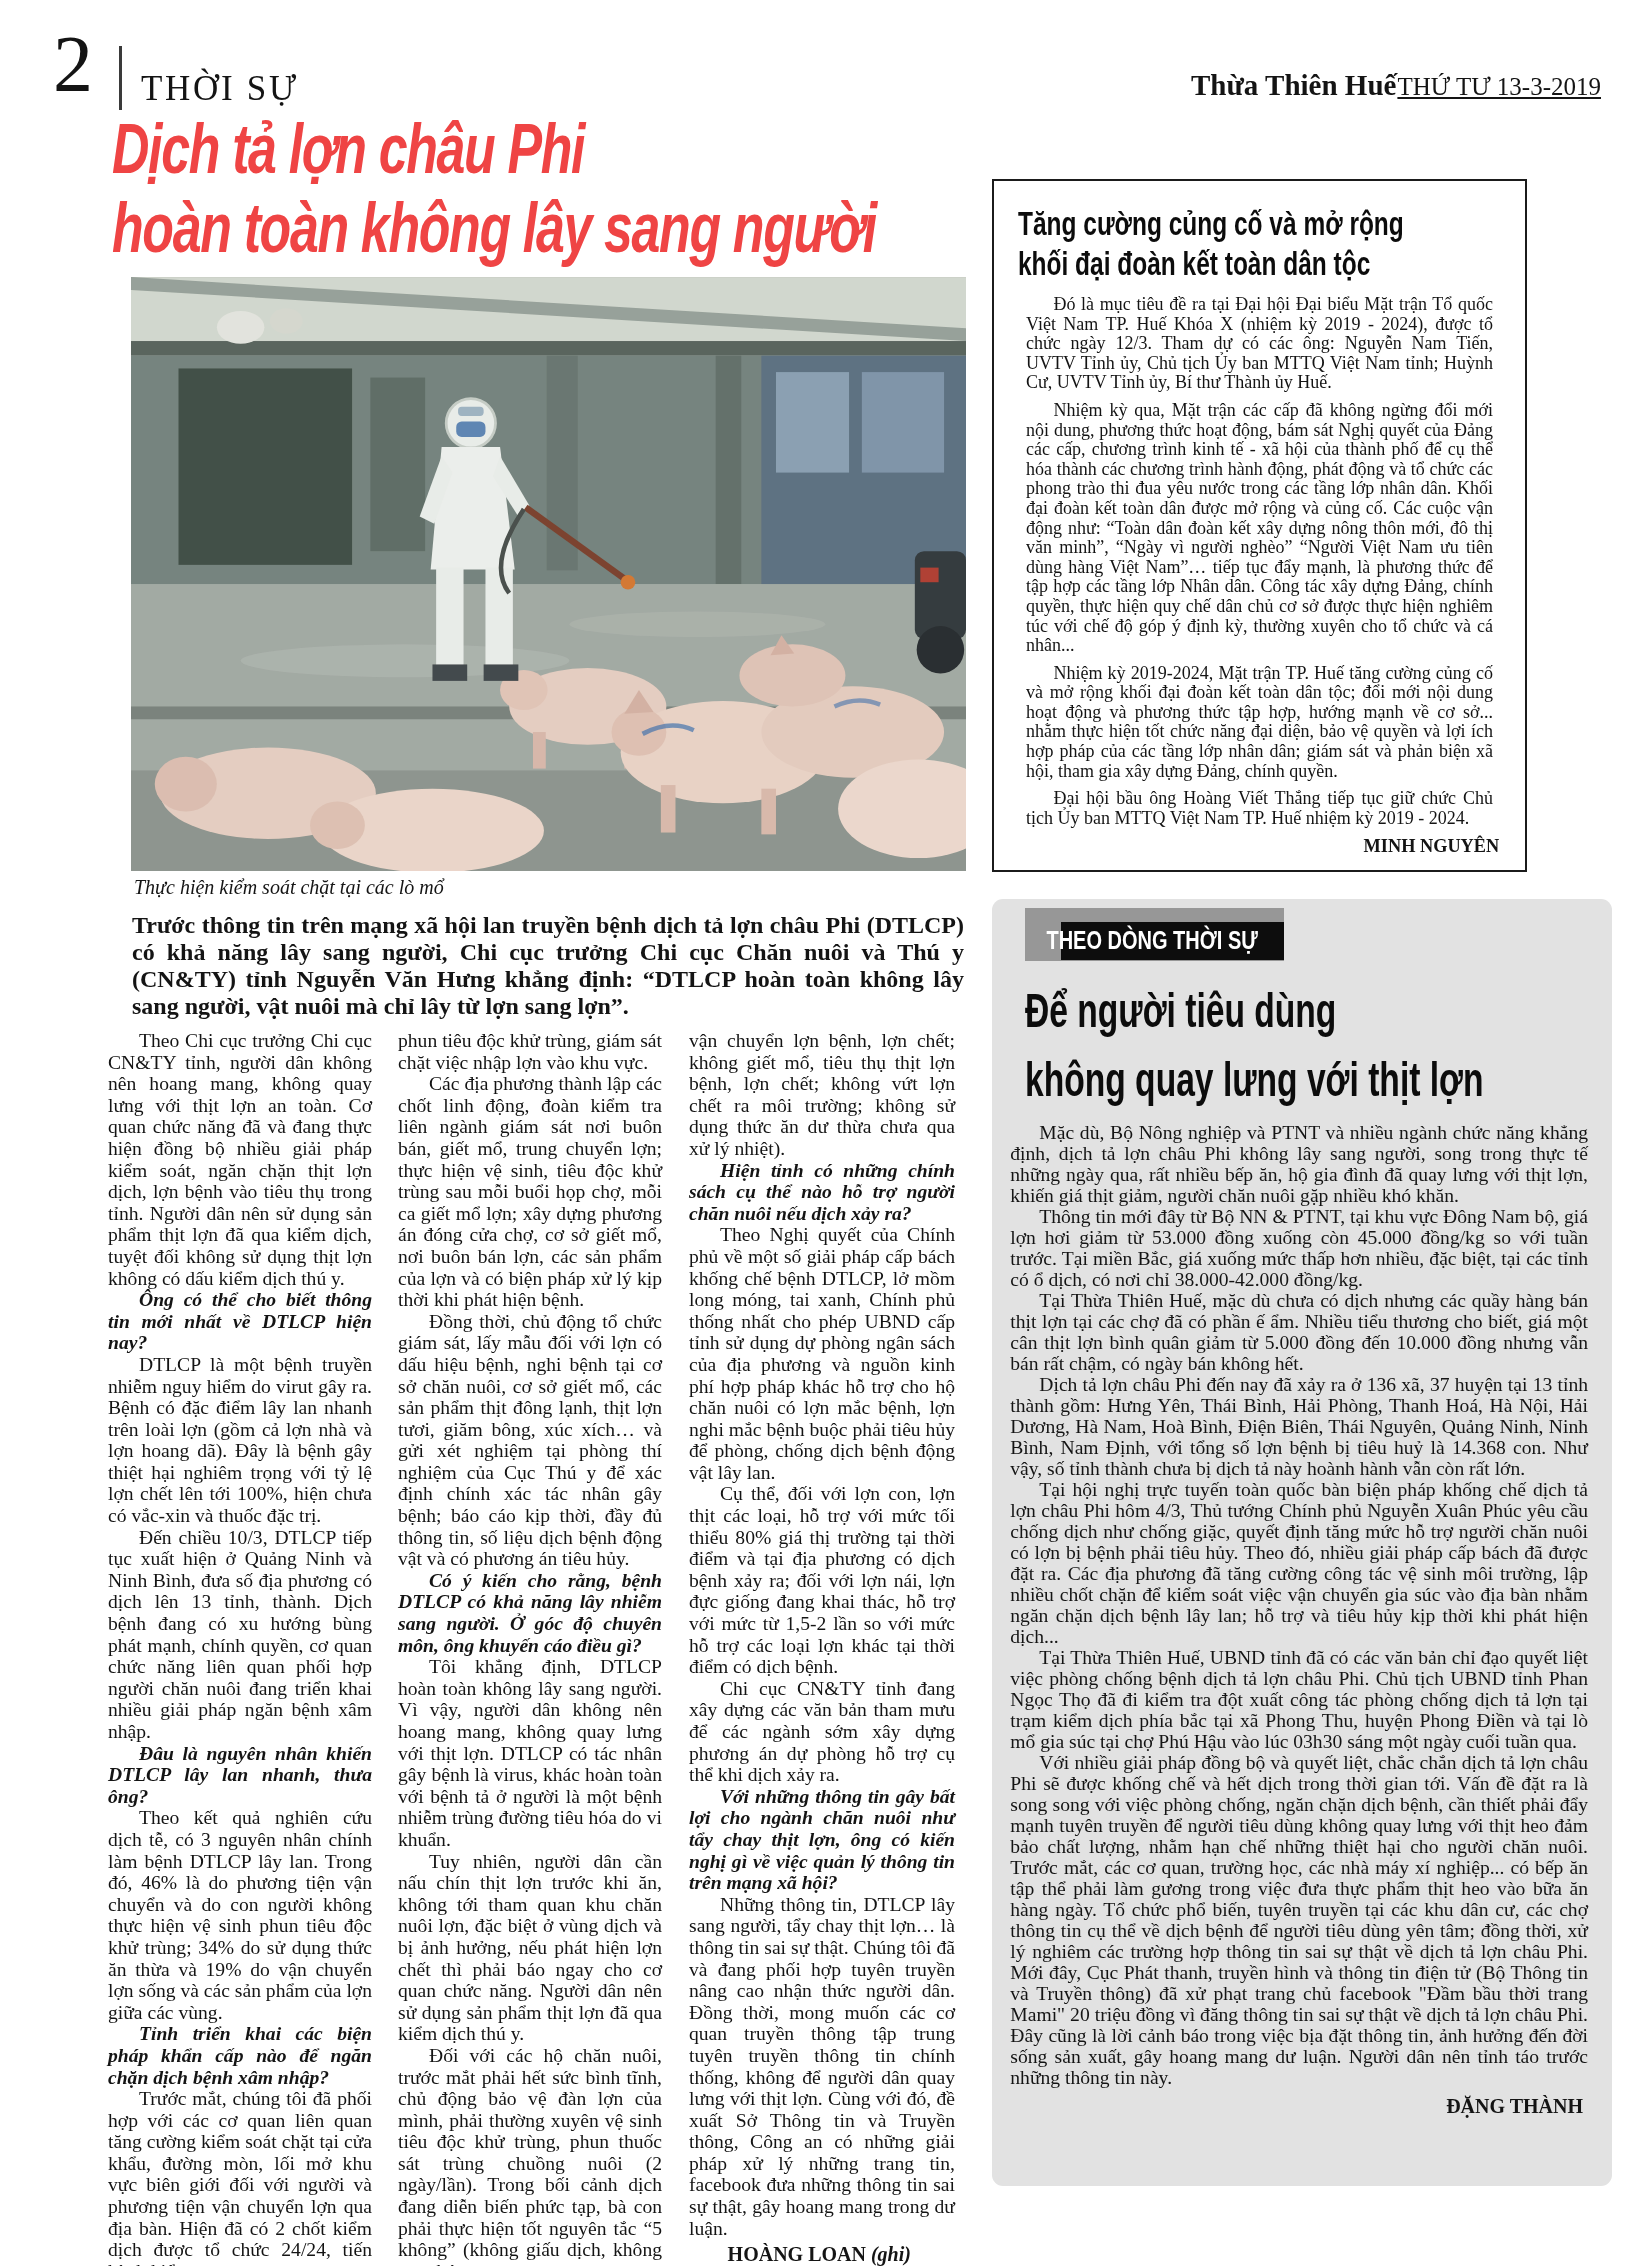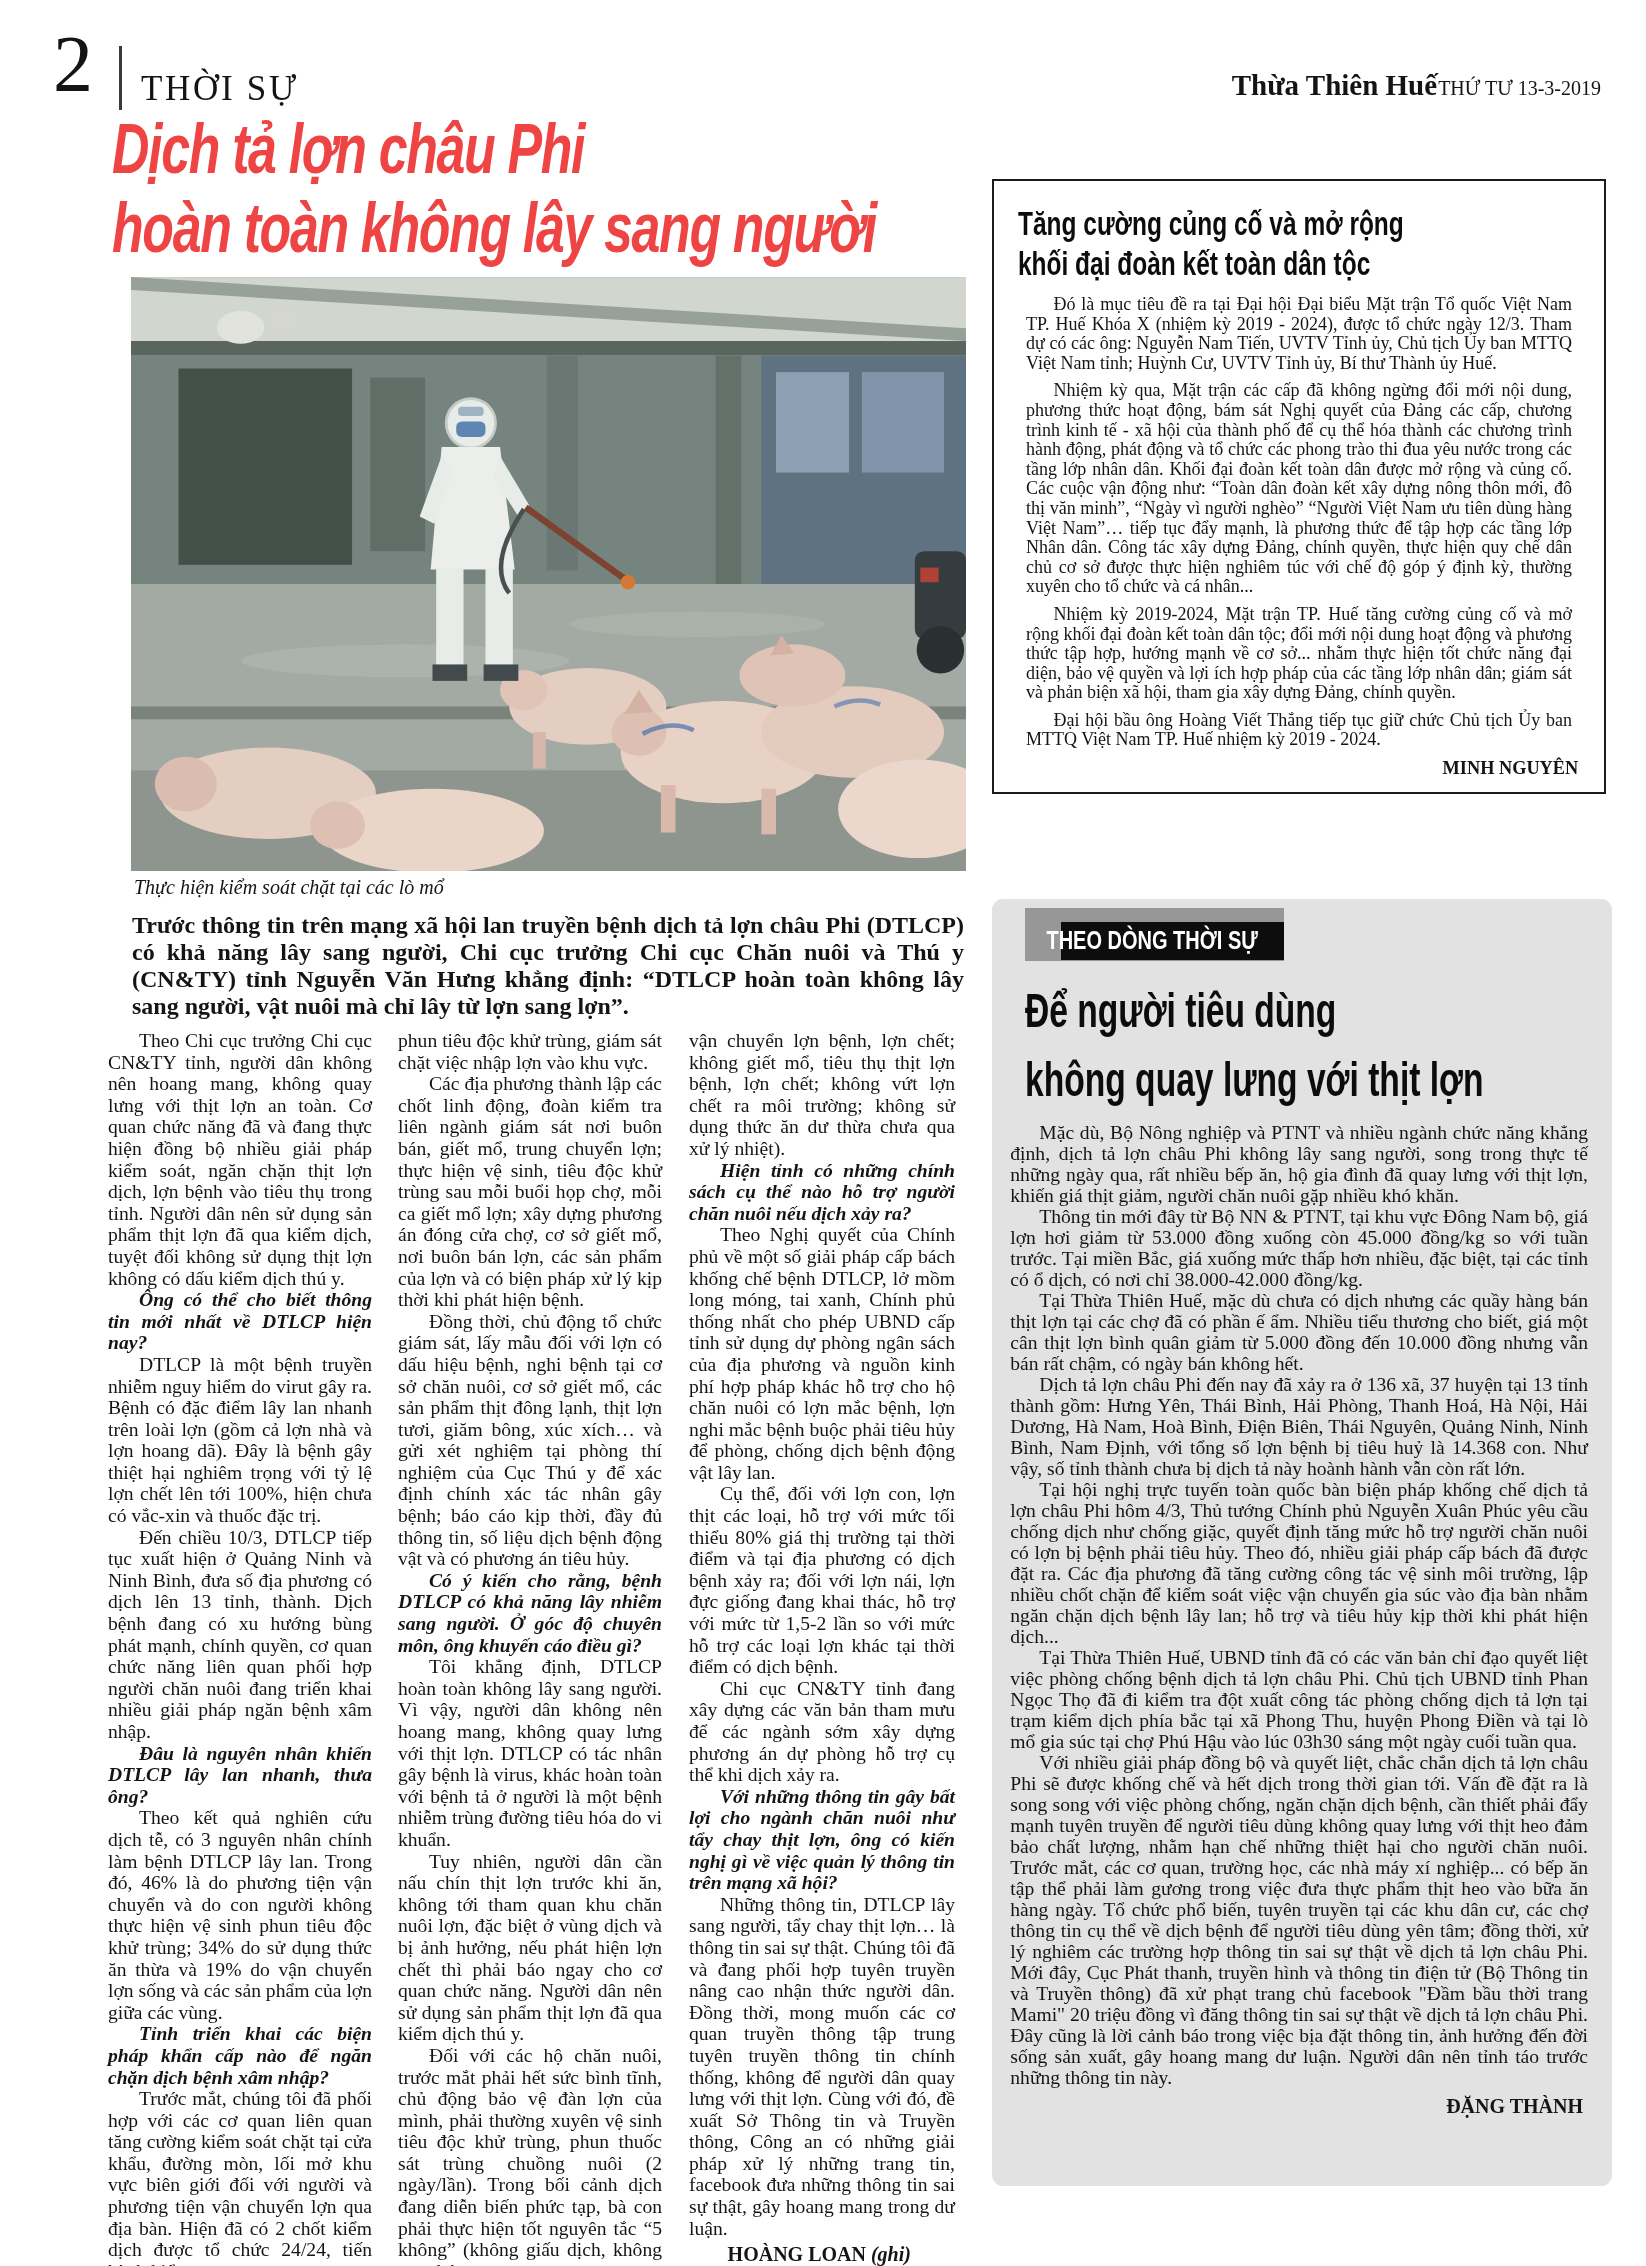--- a/index.html
+++ b/index.html
@@ -6,21 +6,21 @@
   .page{position:relative;width:1647px;height:2267px;background:#fff;overflow:hidden;
         font-family:"Liberation Serif",serif;color:#141414;}
   .abs{position:absolute;}
 
   
   .pg-num{left:53px;top:24px;font-size:80px;line-height:1;font-weight:400;}
   .hdr-vrule{left:119px;top:46px;width:2.7px;height:64px;background:#3a3a3a;}
   .section-name{left:141px;top:69px;font-size:35px;letter-spacing:2.7px;}
   .hdr-right{right:46px;top:69px;display:flex;align-items:baseline;gap:1px;}
   .masthead{font-weight:bold;font-size:29px;letter-spacing:0px;}
-  .issue-date{font-size:20px;}
+  .issue-date{font-size:25px;text-decoration:underline;}
 
   
   .hl{left:112px;white-space:nowrap;font-family:"Liberation Sans",sans-serif;
       font-weight:700;font-size:71px;line-height:1;letter-spacing:-1.8px;color:#ef4444;font-style:italic;}
   .hl .cond{display:inline-block;transform:scaleX(.73);transform-origin:left center;}
   .hl1{top:113px;} .hl2{top:192px;}
 
   
   .photo{left:131px;top:277px;width:835px;height:594px;background:#8a958f;overflow:hidden;}
   .photo svg{display:block;}
@@ -34,21 +34,21 @@
   .col{top:1030px;text-align:justify;}
   .col1{left:108px;width:264px;} .col2{left:398px;width:264px;} .col3{left:689px;width:266px;}
   .col p{margin:0;font-size:19.6px;line-height:21.6px;text-indent:31px;}
   .col p.c{text-indent:0;}
   .col p.q{font-weight:bold;font-style:italic;}
   .main-byline{margin-top:3.7px;text-align:center;padding-right:5.5px;font-size:20px;}
   .main-byline .n{font-weight:bold;}
   .main-byline .g{font-weight:bold;font-style:italic;}
 
   
-  .box{left:992px;top:179px;width:614px;border:2.7px solid #1b1b1b;
+  .box{left:992px;top:179px;width:535px;border:2.7px solid #1b1b1b;
        padding:22px 24px 12.8px 24px;box-sizing:border-box;background:#fff;}
   .box-title{font-family:"Liberation Sans",sans-serif;font-weight:700;font-size:34px;
              line-height:40px;white-space:nowrap;color:#0c0c0c;}
   .box-title .cond{display:inline-block;transform:scaleX(.72);transform-origin:left center;}
   .box p{margin:8px;font-size:18px;line-height:19.6px;text-align:justify;text-indent:27.4px;}
   .box p:first-of-type{margin-top:12px;}
   .box-byline{text-align:right;font-weight:bold;font-size:18.3px;margin-top:4.6px;padding-right:1.8px;}
 
   
   .panel{left:992px;top:899px;width:620px;min-height:1287px;background:#e2e2e2;

